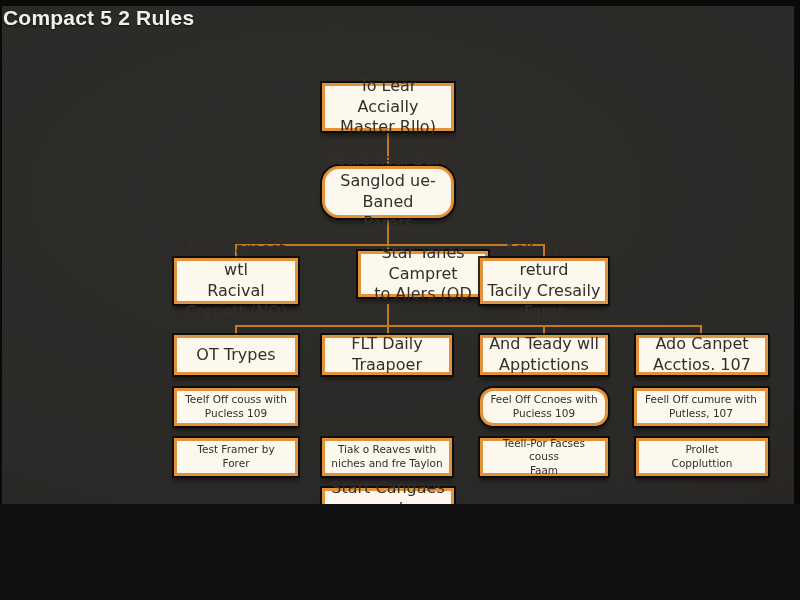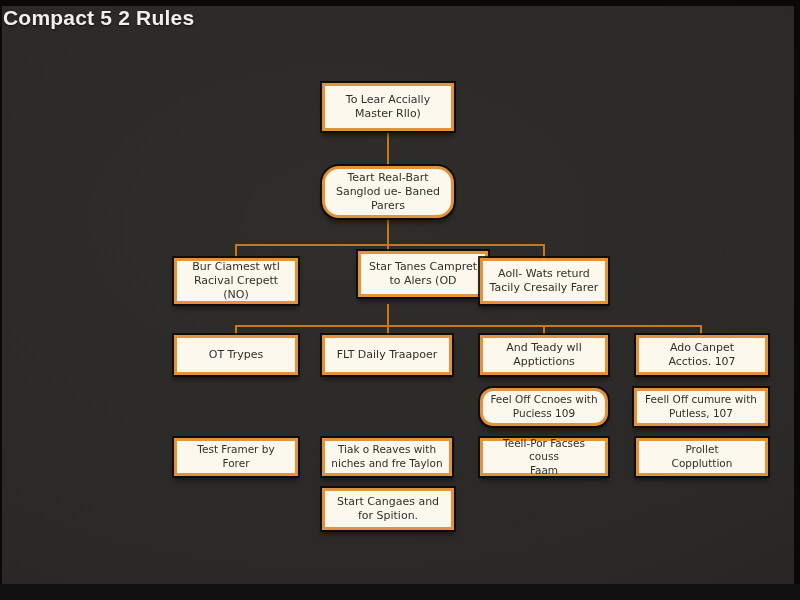--- a/index.html
+++ b/index.html
@@ -1,38 +1,38 @@
 <!DOCTYPE html>
 <html style="--background: #2b2927; --box-fill: #fdf8ee; --box-border: #e2923a; --connector: #c4781f; --box-text: #332f29; --title-text: #f2f0ed;"><head>
 <meta charset="utf-8">
 <style>
   html,body{margin:0;padding:0;background:#111;}
   .canvas{
-    position:relative;width:800px;height:584px;overflow:hidden;
+    position:relative;width:800px;height:504px;overflow:hidden;
     background:radial-gradient(140% 120% at 42% 38%, #2f2d2a 0%, var(--background,#2b2927) 55%, #1f1c18 100%);
     font-family:"DejaVu Sans", sans-serif;
   }
   .frame{position:absolute;background:#0a0908;}
   .frame.top{left:0;top:0;width:800px;height:6px;}
   .frame.bottom{left:0;top:588px;width:800px;height:12px;}
   .frame.right{left:794px;top:0;width:6px;height:600px;}
   .frame.left{left:0;top:0;width:2px;height:600px;}
   .title{
     position:absolute;left:3px;top:6px;
     font-family:"Liberation Sans", sans-serif;
     font-weight:bold;font-size:21px;letter-spacing:.2px;
     color:var(--title-text,#f2f0ed);text-shadow:0 1px 2px rgba(0,0,0,.6);
   }
   .node{
     position:absolute;box-sizing:border-box;
     background:var(--box-fill,#fdf8ee);
     border:3px solid var(--box-border,#e2923a);
     box-shadow:0 0 0 2px rgba(12,9,5,.85), 0 5px 4px rgba(0,0,0,.4);
     color:var(--box-text,#332f29);
-    font-size:11px;line-height:1.3;font-weight:500;
+    font-size:16px;line-height:1.3;font-weight:500;
     display:flex;align-items:center;justify-content:center;
     text-align:center;white-space:pre-line;padding:2px 4px;
   }
   .node.small{font-size:10.5px;}
   .line{position:absolute;background:var(--connector,#c4781f);}
 </style>
 </head>
 <body>
 
 <div class="canvas">
@@ -65,20 +65,22 @@
   <div class="node" style="left:174px;top:335px;width:124px;height:40px;">OT Trypes</div>
 
   <div class="node" style="left:480px;top:258px;width:128px;height:46px;">Aoll- Wats returd
 Tacily Cresaily Farer</div>
   <div class="node" style="left:322px;top:335px;width:130px;height:40px;">FLT Daily Traapoer</div>
   <div class="node" style="left:480px;top:335px;width:128px;height:40px;">And Teady wll
 Apptictions</div>
   <div class="node" style="left:636px;top:335px;width:132px;height:40px;">Ado Canpet
 Acctios. 107</div>
 
+  <div class="node small" style="left:174px;top:388px;width:124px;height:38px;">Teelf Off couss with
+Pucless 109</div>
   <div class="node small" style="left:480px;top:388px;width:128px;height:38px;border-radius:13px;">Feel Off Ccnoes with
 Puciess 109</div>
   <div class="node small" style="left:634px;top:388px;width:134px;height:38px;">Feell Off cumure with
 Putless, 107</div>
 
   <div class="node small" style="left:174px;top:438px;width:124px;height:38px;">Test Framer by
 Forer</div>
   <div class="node small" style="left:322px;top:438px;width:130px;height:38px;">Tiak o Reaves with
 niches and fre Taylon</div>
   <div class="node small" style="left:480px;top:438px;width:128px;height:38px;">Teell-Por Facses couss

